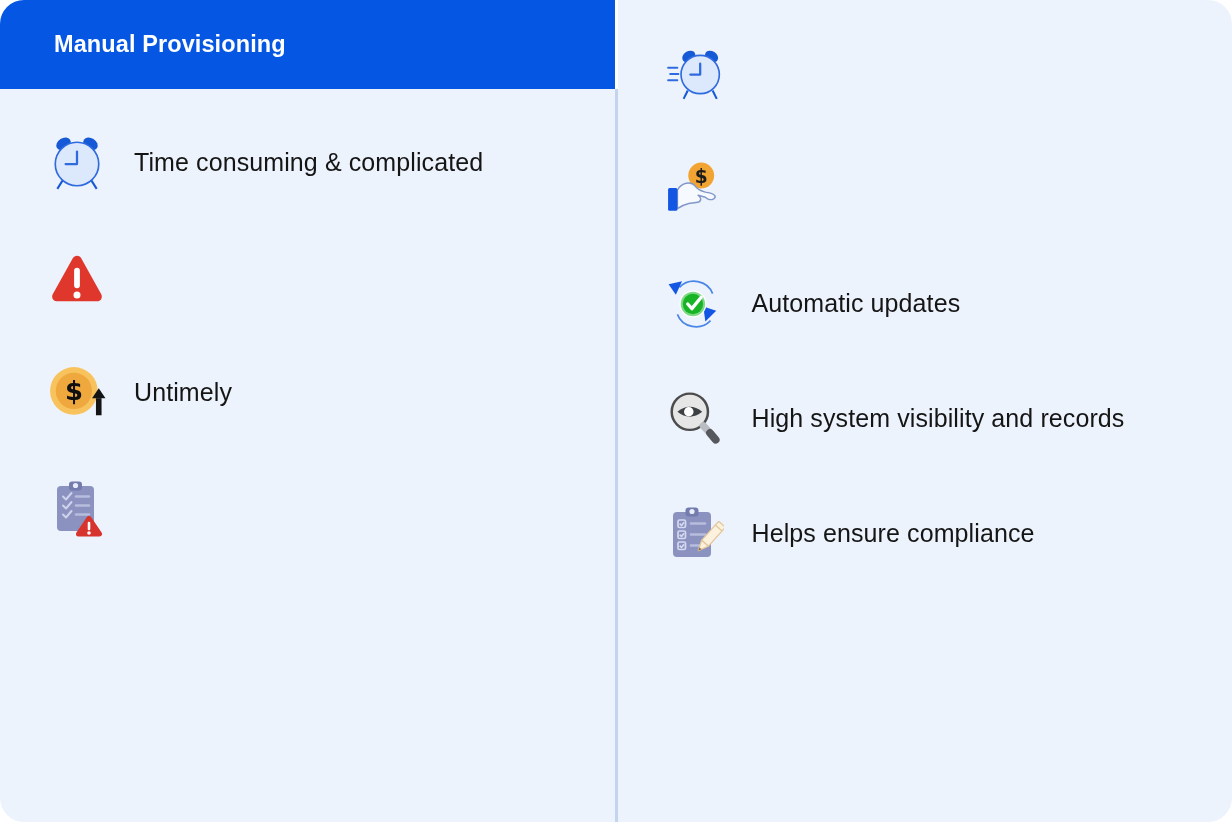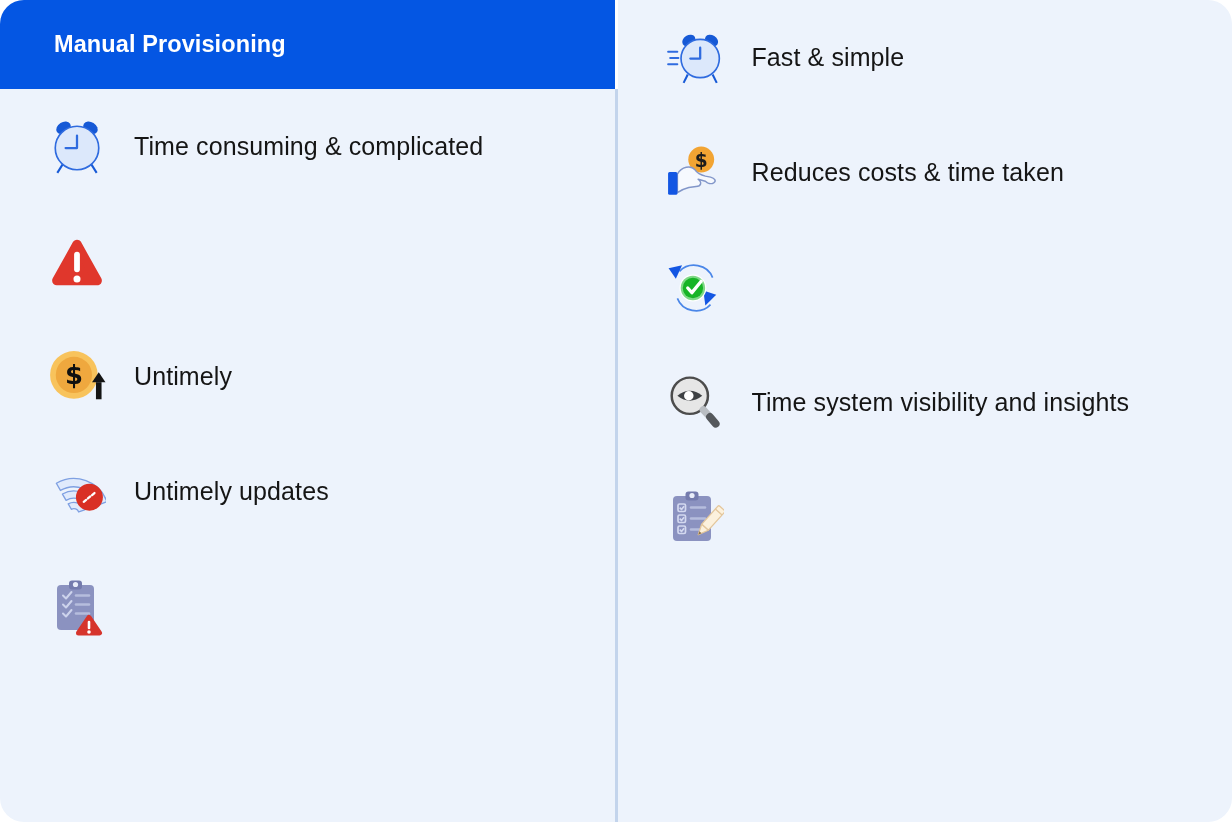--- a/index.html
+++ b/index.html
@@ -32,20 +32,21 @@
   }
   .col-header .header-label{
     color:var(--header-text,#ffffff);
     font-size:23.5px;
     font-weight:bold;
     letter-spacing:0.1px;
   }
   .rows{
     flex:1;
     display:flex;flex-direction:column;
+    padding-top:16px;
     box-sizing:border-box;
   }
   .row{
     height:115px;flex:0 0 115px;
     display:flex;align-items:center;
     padding-left:48px;
     box-sizing:border-box;
   }
   .row .icon{
     width:58px;height:58px;flex:0 0 58px;
@@ -101,34 +102,20 @@
             <circle cx="25" cy="26" r="23" fill="#f8c35c"></circle>
             <circle cx="25" cy="26" r="17.5" fill="#efa83e"></circle>
             <text x="25" y="34.5" font-size="25" font-weight="bold" fill="#101010" text-anchor="middle" font-family="DejaVu Sans, sans-serif">$</text>
             <polygon points="42.5,33 55.5,33 49,23.5" fill="#141414"></polygon>
             <rect x="46.3" y="33" width="5.4" height="16.5" fill="#141414"></rect>
           </svg>
         </span>
         <span class="row-label">Untimely</span>
       </div>
 
-      <div class="row">
-        <span class="icon">
-          <svg viewBox="0 0 56 56">
-            <g transform="translate(25,49) rotate(20)" fill="#e0eafc" stroke="#7fa0e2" stroke-width="1.3" stroke-linejoin="round">
-              <path d="M-26,-21.9 A34 34 0 0 1 26,-21.9 L19.9,-16.7 A26 26 0 0 0 -19.9,-16.7 Z"></path>
-              <path d="M-16.9,-14.1 A22 22 0 0 1 16.9,-14.1 L11.5,-9.6 A15 15 0 0 0 -11.5,-9.6 Z"></path>
-              <path d="M-8.4,-7.1 A11 11 0 0 1 8.4,-7.1 L3.8,-3.2 A5 5 0 0 0 -3.8,-3.2 Z"></path>
-            </g>
-            <circle cx="40" cy="33" r="13" fill="#d93025"></circle>
-            <line x1="34.5" y1="37.5" x2="45.5" y2="28.5" stroke="#ffffff" stroke-width="2.2" stroke-linecap="round" stroke-dasharray="3 2.2"></line>
-          </svg>
-        </span>
-        <span class="row-label">Untimely updates</span>
-      </div>
 
 
       <div class="row">
         <span class="icon">
           <svg viewBox="0 0 58 58">
             <rect x="9" y="7" width="37" height="45" rx="4" fill="#8b92c0"></rect>
             <rect x="21" y="2.5" width="13" height="9" rx="3" fill="#747bad"></rect>
             <circle cx="27.5" cy="6.5" r="2.6" fill="#e9edf9"></circle>
             <g fill="none" stroke="#cdd3ec" stroke-width="2" stroke-linecap="round" stroke-linejoin="round">
               <path d="M15 17.5 l3 3 l5.5 -6.5"></path>
@@ -164,62 +151,61 @@
               <line x1="2" y1="34" x2="11" y2="34"></line>
             </g>
             <ellipse cx="22" cy="11" rx="6.8" ry="5" transform="rotate(-32 22 11)" fill="#1659d6"></ellipse>
             <ellipse cx="44" cy="11" rx="6.8" ry="5" transform="rotate(32 44 11)" fill="#1659d6"></ellipse>
             <line x1="21" y1="44" x2="17" y2="52" stroke="#1659d6" stroke-width="2"></line>
             <line x1="45" y1="44" x2="49" y2="52" stroke="#1659d6" stroke-width="2"></line>
             <circle cx="33" cy="28.5" r="18.5" fill="#dce8fb" stroke="#2f6bdf" stroke-width="1.6"></circle>
             <path d="M33 18 V28.5 H23.5" fill="none" stroke="#2f6bdf" stroke-width="2.2" stroke-linecap="round" stroke-linejoin="round"></path>
           </svg>
         </span>
-        <span class="row-label">Fast &amp; simple</span>
       </div>
 
 
       <div class="row">
         <span class="icon">
           <svg viewBox="0 0 56 56">
             <circle cx="34" cy="15" r="12.5" fill="#f2a433"></circle>
             <text x="34" y="22" font-size="18" font-weight="bold" fill="#1c1c1c" text-anchor="middle" font-family="DejaVu Sans, sans-serif">$</text>
             <path d="M11 29 C15 22 24 20 28 25 C30 28 34 30 38 31 L43 32 C47 33 49 35.5 46 37.5 C43.5 39 40 38 38 36 L31 34 C35 37 34 41 29 41 L22 42 C18 43 13 45.5 11 47 Z" fill="#f6f9fe" stroke="#8296c9" stroke-width="1.4" stroke-linejoin="round"></path>
             <rect x="2" y="27" width="9" height="22" rx="1.5" fill="#1356e3"></rect>
           </svg>
         </span>
-        <span class="row-label">Reduces costs &amp; time taken</span>
       </div>
 
       <div class="row">
         <span class="icon">
           <svg viewBox="0 0 56 56">
             <path d="M13 12 A19 18 0 0 1 45 18" fill="none" stroke="#4a86e8" stroke-width="1.6"></path>
             <path d="M43 44 A19 18 0 0 1 11 38" fill="none" stroke="#4a86e8" stroke-width="1.6"></path>
             <polygon points="2.5,9 15.5,6 9.5,19" fill="#1356e3"></polygon>
             <polygon points="36,30.5 48.5,34.5 38,45" fill="#1356e3"></polygon>
             <circle cx="26" cy="28" r="13" fill="#ffffff"></circle>
             <circle cx="26" cy="28" r="11.8" fill="#7ed887"></circle>
             <circle cx="26" cy="28" r="9.8" fill="#17b426"></circle>
             <path d="M21 28 l4 4.5 l9 -11" fill="none" stroke="#ffffff" stroke-width="3.2" stroke-linecap="round" stroke-linejoin="round"></path>
           </svg>
         </span>
+        <span class="row-label">Automatic updates</span>
       </div>
 
       <div class="row">
         <span class="icon">
           <svg viewBox="0 0 56 56">
             <circle cx="23" cy="21" r="17.5" fill="#e6e6e6" stroke="#4c4c4c" stroke-width="2.4"></circle>
             <path d="M11 21 Q23 11.5 35 21 Q23 30.5 11 21 Z" fill="#3e4144"></path>
             <circle cx="22" cy="21" r="4.6" fill="#ffffff"></circle>
             <line x1="36" y1="34.5" x2="41" y2="40" stroke="#b9bdc2" stroke-width="7" stroke-linecap="round"></line>
             <line x1="42.5" y1="41.5" x2="48" y2="48" stroke="#55585c" stroke-width="7.5" stroke-linecap="round"></line>
           </svg>
         </span>
-        <span class="row-label">Time system visibility and insights</span>
+        <span class="row-label">High system visibility and records</span>
       </div>
 
       <div class="row">
         <span class="icon">
           <svg viewBox="0 0 58 58">
             <rect x="7" y="7" width="38" height="45" rx="4" fill="#8b92c0"></rect>
             <rect x="19.5" y="2.5" width="13" height="9" rx="3" fill="#747bad"></rect>
             <circle cx="26" cy="6.5" r="2.6" fill="#e9edf9"></circle>
             <g fill="none" stroke="#d4d9f0" stroke-width="1.7" stroke-linejoin="round">
               <rect x="12" y="15" width="7.5" height="7.5" rx="1.5"></rect>
@@ -235,18 +221,19 @@
               <line x1="25" y1="40.5" x2="39" y2="40.5"></line>
             </g>
             <g transform="rotate(42 41 36)">
               <rect x="36.5" y="13.5" width="9" height="25.5" rx="1.5" fill="#fcf1dd" stroke="#e3c69c" stroke-width="1.3"></rect>
               <line x1="36.5" y1="18.5" x2="45.5" y2="18.5" stroke="#e3c69c" stroke-width="1.3"></line>
               <polygon points="36.5,39 45.5,39 41,49" fill="#fcf1dd" stroke="#e3c69c" stroke-width="1.3" stroke-linejoin="round"></polygon>
               <polygon points="39.6,45.8 42.4,45.8 41,49" fill="#8a6f49"></polygon>
             </g>
           </svg>
         </span>
+        <span class="row-label">Helps ensure compliance</span>
       </div>
 
     </div>
   </div>
 
 </div>
 
 </body></html>

